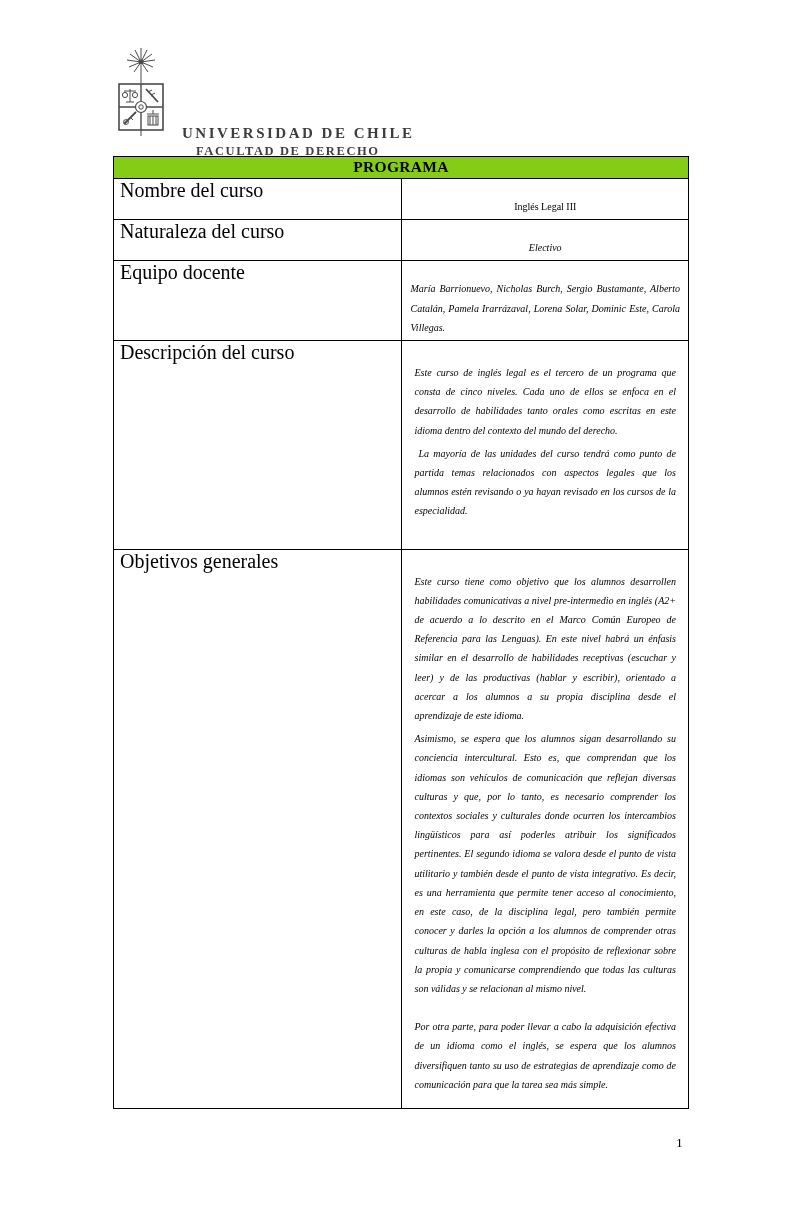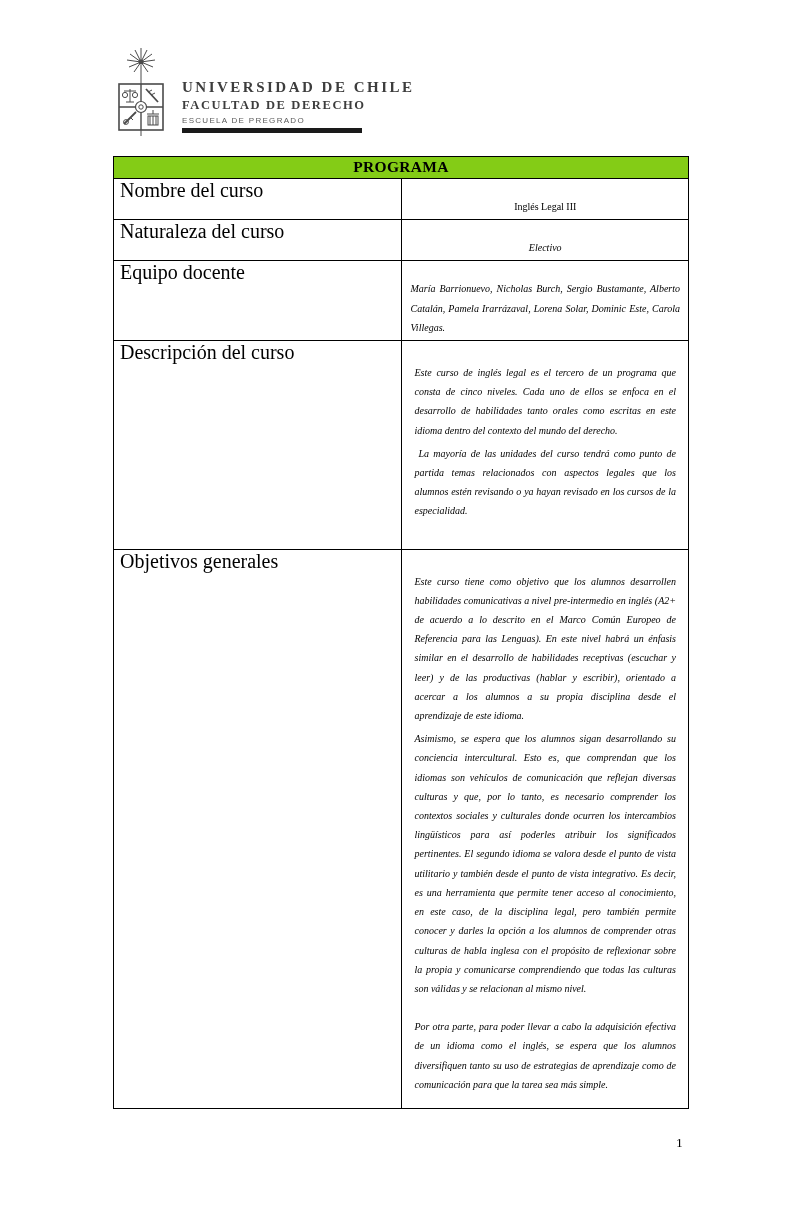--- a/index.html
+++ b/index.html
@@ -5,22 +5,22 @@
   html,body{margin:0;padding:0;background:#e8e8e8;}
   .page{
     position:relative;width:800px;height:1224px;background:#ffffff;
     font-family:"Liberation Serif", serif;color:#000;overflow:hidden;margin:0 auto;
   }
   
   .letterhead{position:absolute;left:112px;top:46px;display:flex;gap:12px;}
   .crest{flex:0 0 auto;}
   .lh-text{padding-top:33px;}
   .lh-line1{font-size:15px;font-weight:bold;letter-spacing:2.5px;color:#3d3d3d;
-            font-family:"Liberation Serif", serif;}
-  .lh-line2{font-size:12.5px;font-weight:bold;letter-spacing:1.6px;color:#3d3d3d;margin-top:2px;}
+            font-family:"Liberation Serif", serif;margin-top:46px;}
+  .lh-line2{font-size:12.5px;font-weight:bold;letter-spacing:1.6px;color:#3d3d3d;margin-top:2px;margin-left:14px;}
   .lh-line3{font-size:8px;letter-spacing:1.3px;color:#5b5b5b;margin-top:3px;
             font-family:"Liberation Sans", sans-serif;}
   .lh-bar{height:5px;background:#1a1a1a;margin-top:3px;width:180px;}
   
   table.program{
     position:absolute;left:113px;top:156px;width:576px;
     border-collapse:collapse;table-layout:fixed;
   }
   table.program th, table.program td{
     border:1.5px solid #000;vertical-align:top;

